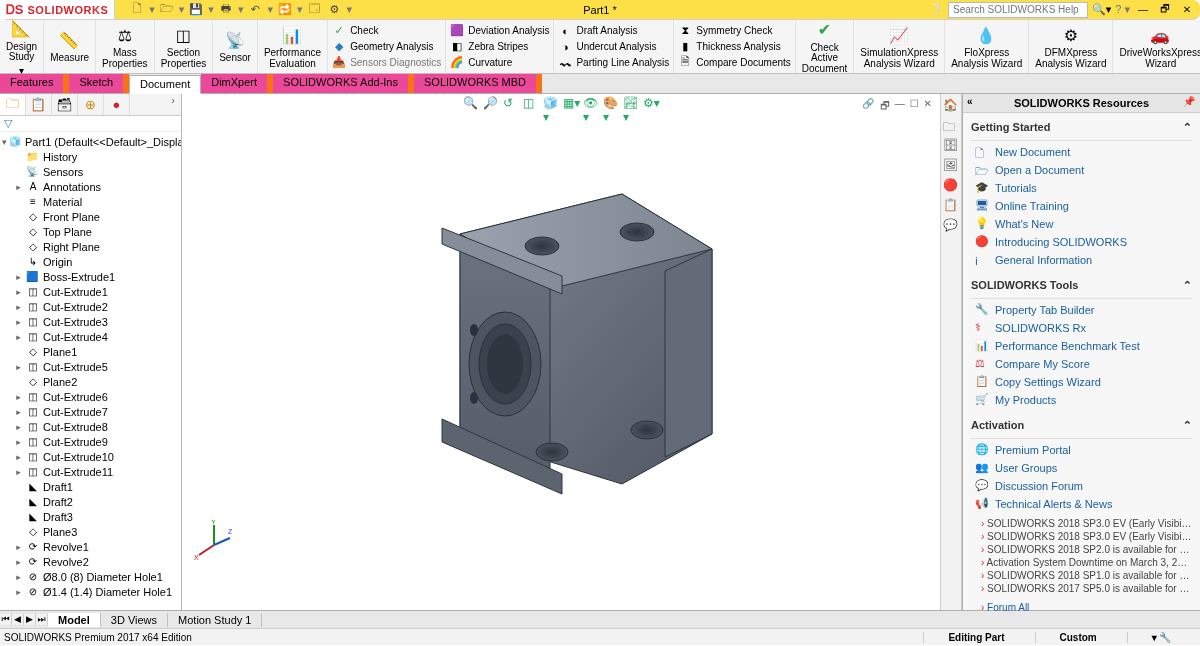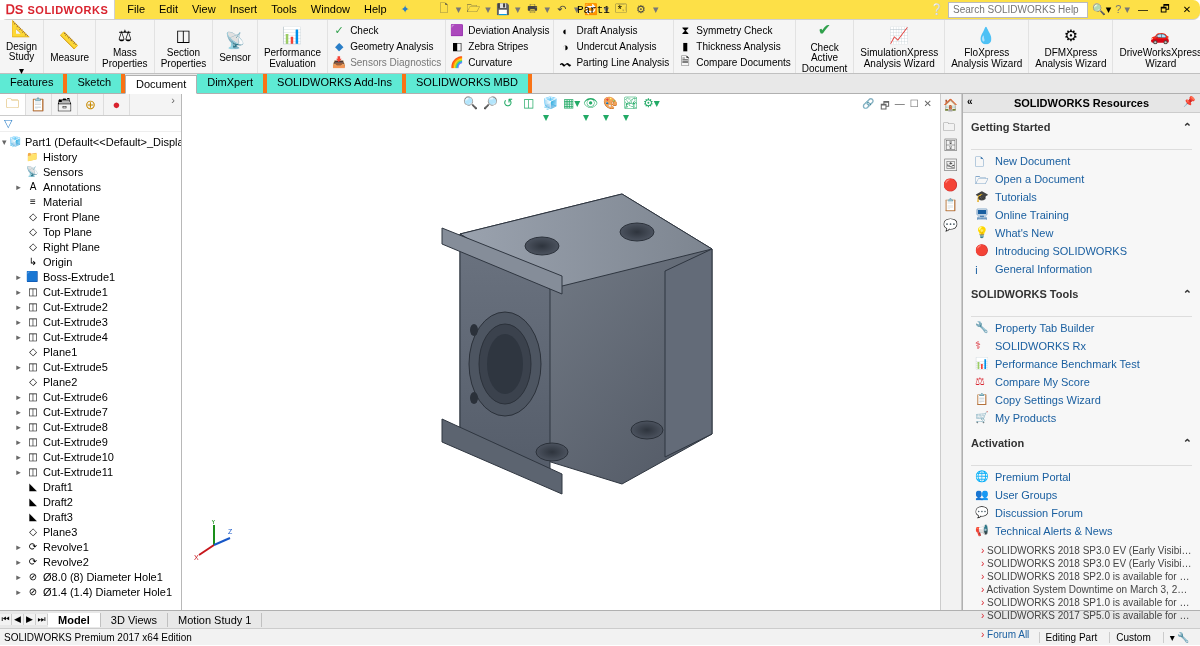--- a/index.html
+++ b/index.html
@@ -7,38 +7,38 @@
 
 
 .titlebar { display:flex; align-items:center; height:20px; background:#fde047; border-bottom:1px solid #d0d0d0; font-size:11px;border-radius:7px; }
 .logo-sw { display:flex; align-items:center; gap:4px; background:#fff; padding:0 6px; border-right:1px solid #d0d0d0; height:100%; }
 .logo-sw .ds { color:#d9232e; font-weight:bold; font-size:13px; }
 .logo-sw .text { font-weight:bold; color:#d9232e; letter-spacing:0.5px; font-size:11px; }
 .menubar { display:flex; gap:2px; padding:0 6px; }
 .menubar span { padding:2px 6px; cursor:default; }
 .qat { display:flex; align-items:center; gap:4px; margin-left:8px; }
 .qat .ico { width:16px; height:16px; display:flex; align-items:center; justify-content:center; font-size:11px; color:#444; }
-.doc-title { position:absolute; left:50%; transform:translateX(-50%); font-size:11px;font-family:Liberation Mono, monospace; }
+.doc-title { position:absolute; left:50%; transform:translateX(-50%); font-size:11px; }
 .title-right { margin-left:auto; display:flex; align-items:center; gap:4px; padding-right:4px; }
 .search-help { width:140px; height:16px; border:1px solid #bbb; font-size:10px; padding:0 4px; color:#888; background:#fff; }
 .win-btn { width:18px; height:14px; display:flex; align-items:center; justify-content:center; font-size:10px; }
 
 
 .ribbon { display:flex; height:54px; background:#f5f5f5; border-bottom:1px solid #c0c0c0; font-size:10px; }
 .ribbon .grp { display:flex; flex-direction:column; justify-content:center; align-items:center; padding:2px 6px; border-right:1px solid #e2e2e2; }
 .ribbon .grp.small { padding:2px 4px; }
 .ribbon .big { display:flex; flex-direction:column; align-items:center; gap:2px; }
 .ribbon .big .ic { width:24px; height:22px; display:flex; align-items:center; justify-content:center; font-size:16px; }
 .ribbon .small-row { display:flex; align-items:center; gap:4px; height:16px; white-space:nowrap; }
 .ribbon .small-row .ic { width:14px; height:14px; font-size:11px; display:flex; align-items:center; justify-content:center; }
 .ribbon .label { text-align:center; line-height:1.05; }
 
 
 .tabbar { display:flex; height:20px; background:#e8e8e8; border-bottom:1px solid #b0b0b0; font-size:11px; }
-.tabbar .tab { padding:2px 10px; border-right:4px solid #f97316; background:#5eead4; }
+.tabbar .tab { padding:2px 10px; border-right:6px solid #f97316; background:#ec4899; }
 .tabbar .tab.active { background:#fff; border-bottom:1px solid #fff; position:relative; top:1px; border-top:1px solid #b0b0b0; border-left:1px solid #b0b0b0; border-right:1px solid #b0b0b0; }
 
 
 .workspace { display:flex; height:516px; }
 .left-panel { width:182px; border-right:1px solid #b8b8b8; display:flex; flex-direction:column; background:#fff; font-size:11px; }
 .fm-tabs { display:flex; height:22px; border-bottom:1px solid #ccc; background:#f4f4f4; }
 .fm-tabs .t { width:26px; display:flex; align-items:center; justify-content:center; border-right:1px solid #ddd; font-size:13px; }
 .fm-tabs .t.active { background:#fff; }
 .fm-tabs .arrow { margin-left:auto; padding:0 6px; color:#666; }
 .tree { flex:1; overflow:hidden; padding:2px 0; }
@@ -55,60 +55,50 @@
 .part3d { position:absolute; left:230px; top:80px; width:320px; height:330px; }
 
 .sideribbon { width:22px; background:#f2f2f2; border-left:1px solid #ccc; border-right:1px solid #ccc; display:flex; flex-direction:column; gap:4px; padding:4px 0; align-items:center; }
 .sideribbon .ic { width:16px; height:16px; font-size:12px; color:#555; }
 
 .task-pane { width:238px; border-left:1px solid #b0b0b0; background:#f7f7f7; font-size:11px; display:flex; flex-direction:column; }
 .task-title { background:#e6e6e6; border-bottom:1px solid #ccc; text-align:center; font-weight:bold; padding:3px 0; position:relative; }
 .task-title .pin { position:absolute; right:4px; top:2px; font-size:10px; }
 .task-title .l { position:absolute; left:4px; top:2px; font-size:10px; }
 .tp-section { padding:4px 8px; }
-.tp-h { font-weight:bold; color:#333; display:flex; justify-content:space-between; margin:4px 0 2px; border-bottom:1px solid #ddd; padding-bottom:15px; }
+.tp-h { font-weight:bold; color:#333; display:flex; justify-content:space-between; margin:4px 0 2px; border-bottom:1px solid #ddd; padding-bottom:6px; }
 .tp-item { display:flex; align-items:center; gap:6px; padding:2px 0 2px 4px; color:#1a5fa0; }
 .tp-item .ic { width:14px; height:14px; font-size:11px; }
 .tp-news { color:#444; font-size:10px; padding:1px 0 1px 10px; white-space:nowrap; overflow:hidden; text-overflow:ellipsis; }
 .tp-news::before { content:"› "; color:#d9232e; }
 
 
 .bottom-tabs { height:18px; background:#e8e8e8; border-top:1px solid #b0b0b0; display:flex; align-items:center; font-size:11px; }
 .bottom-tabs .nav { display:flex; }
 .bottom-tabs .nav span { width:12px; text-align:center; border-right:1px solid #ccc; background:#f2f2f2; font-size:9px; }
 .bottom-tabs .btab { padding:1px 10px; border-right:1px solid #c0c0c0; }
 .bottom-tabs .btab.active { background:#fff; font-weight:bold; }
 .statusbar { height:17px; background:#f2f2f2; border-top:1px solid #ccc; display:flex; align-items:center; font-size:10px; padding:0 4px; gap:6px; }
-.statusbar .seg { border-left:1px solid #ccc; padding:0 6px; }
+.statusbar .seg { border-left:1px solid #ccc; padding:0 24px;font-weight:bold; }
 .statusbar .fill { flex:1; }
 
 .gold { color:#c78a00; }
 .blue { color:#2a7ec7; }
 .green { color:#2fa04b; }
 .red { color:#d9232e; }
 .grey { color:#777; }
 .filter-row { height:16px; border-bottom:1px solid #eee; padding-left:4px; color:#2a7ec7; display:flex; align-items:center; }
 </style>
 </head>
 <body>
 
 <div class="titlebar">
   <div class="logo-sw">
     <span class="ds">ᎠS</span>
     <span class="text">SOLIDWORKS</span>
-  </div>
-  <div class="menubar">
-    <span>File</span>
-    <span>Edit</span>
-    <span>View</span>
-    <span>Insert</span>
-    <span>Tools</span>
-    <span>Window</span>
-    <span>Help</span>
-    <span class="blue">✦</span>
   </div>
   <div class="qat" style="margin-left:14px;">
     <span class="ico">🗋</span>
       <span class="grey">▾</span>
     <span class="ico">🗁</span>
       <span class="grey">▾</span>
     <span class="ico blue">💾</span>
       <span class="grey">▾</span>
     <span class="ico">🖶</span>
       <span class="grey">▾</span>

